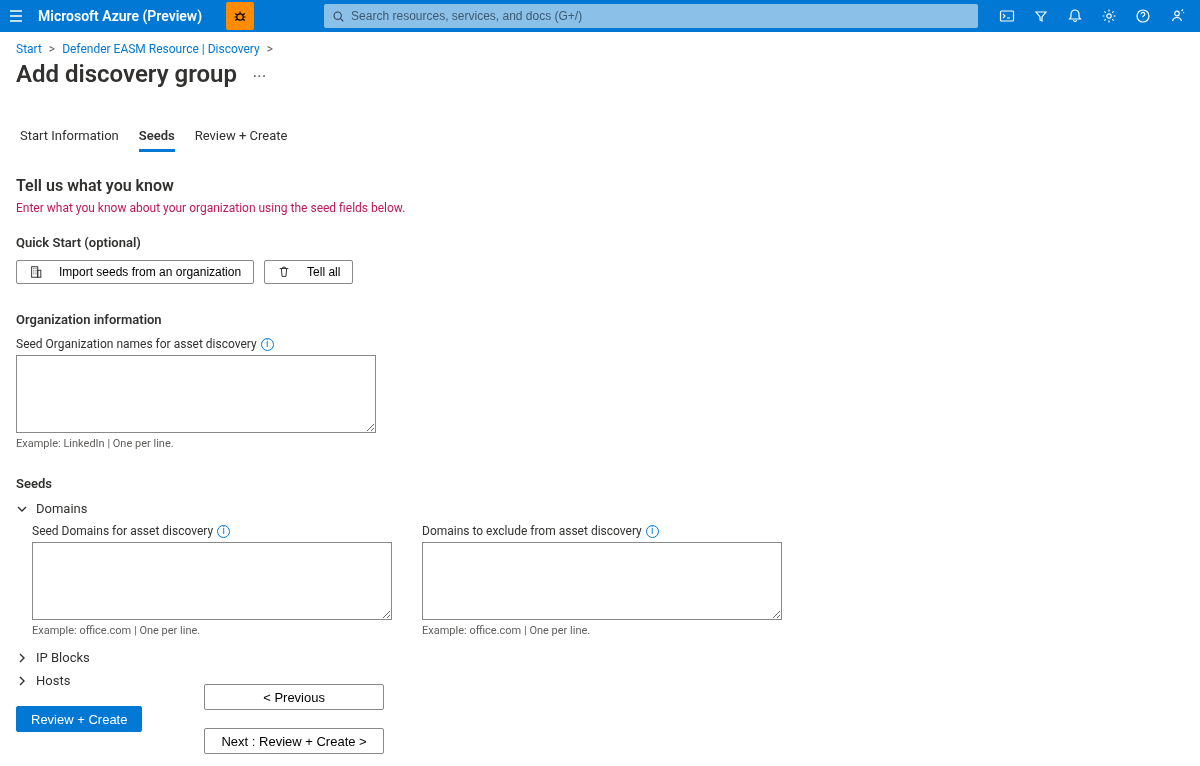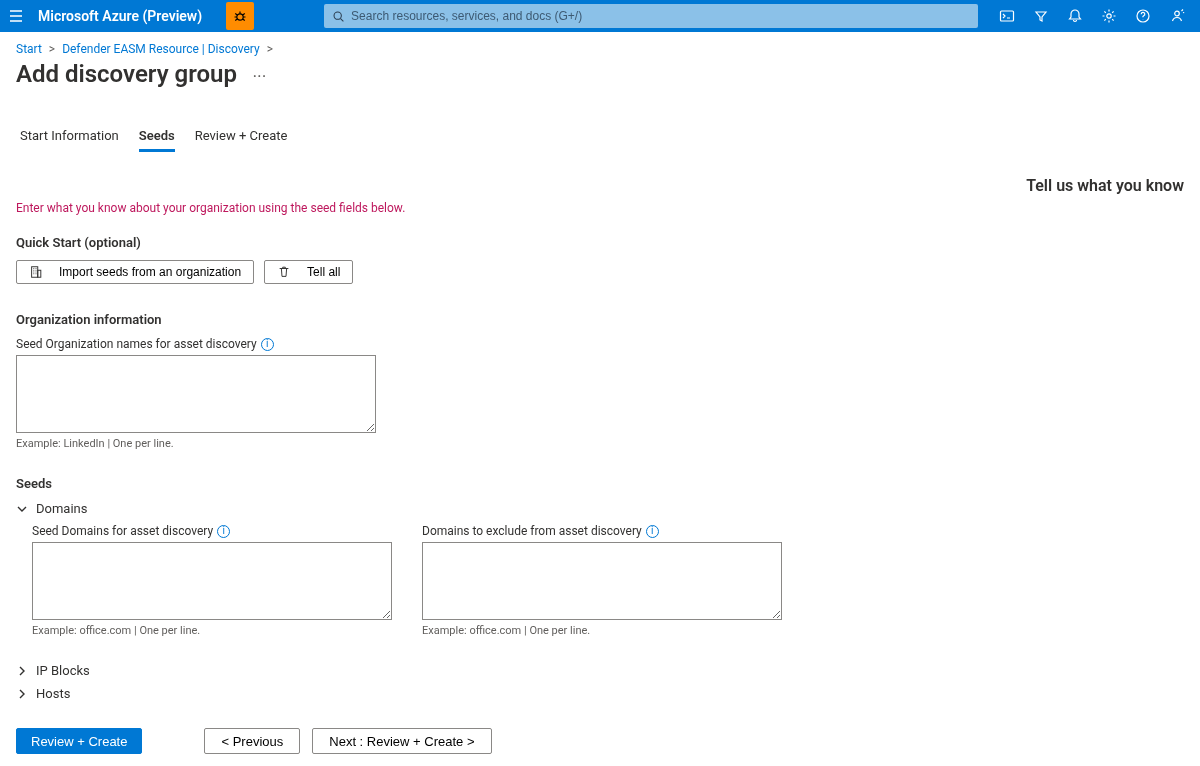--- a/index.html
+++ b/index.html
@@ -97,21 +97,21 @@
     cursor:pointer;
   }
   .tabs .tab.active {
     font-weight: 600;
     border-bottom: 3px solid #0078d4;
   }
 
   
   .content { padding: 24px 16px 12px; }
 
-  .section-title { font-size: 16px; font-weight: 600; margin: 0 0 6px; text-align: right; }
+  .section-title { font-size: 16px; font-weight: 600; margin: 0 0 6px; }
   .section-desc  { font-size: 12px; color: #be185d; margin: 0 0 20px; }
   .subsection    { font-size: 13px; font-weight: 600; margin: 10px 0 10px; }
 
   .btn-row { display:flex; gap:10px; }
   .btn {
     display:inline-flex; align-items:center; gap:16px;
     height: 24px; padding: 0 12px;
     border: 1px solid #8a8886; background:#fff;
     font-size: 12px; cursor:pointer;
     border-radius: 2px;
@@ -312,34 +312,34 @@
         <div class="field-label">
           <span>Domains to exclude from asset discovery</span>
           <span class="info-icon">i</span>
         </div>
         <textarea class="multiline" style=""></textarea>
         <div class="hint">Example: office.com | One per line.</div>
       </div>
     </div>
   </div>
 
-  <div class="accordion-head" style="margin-top:26px;">
+  <div class="accordion-head" style="margin-top:13px;">
     <svg class="acc-chev" viewBox="0 0 12 12">
         <path d="M4 2l4 4-4 4" fill="none" stroke="#323130" stroke-width="1.4"></path>
       </svg>
     <span>IP Blocks</span>
   </div>
 
   <div class="accordion-head">
     <svg class="acc-chev" viewBox="0 0 12 12">
         <path d="M4 2l4 4-4 4" fill="none" stroke="#323130" stroke-width="1.4"></path>
       </svg>
     <span>Hosts</span>
   </div>
 </div>
 
 <div class="footer">
   <button class="btn-primary">Review + Create</button>
-  <div style="display:flex; gap:12px; margin-left:40px;">
+  <div style="display:flex; gap:18px; margin-left:40px;flex-direction:column;">
     <button class="btn-outline">&lt; Previous</button>
     <button class="btn-outline">Next : Review + Create &gt;</button>
   </div>
 </div>
 
 </body></html>

